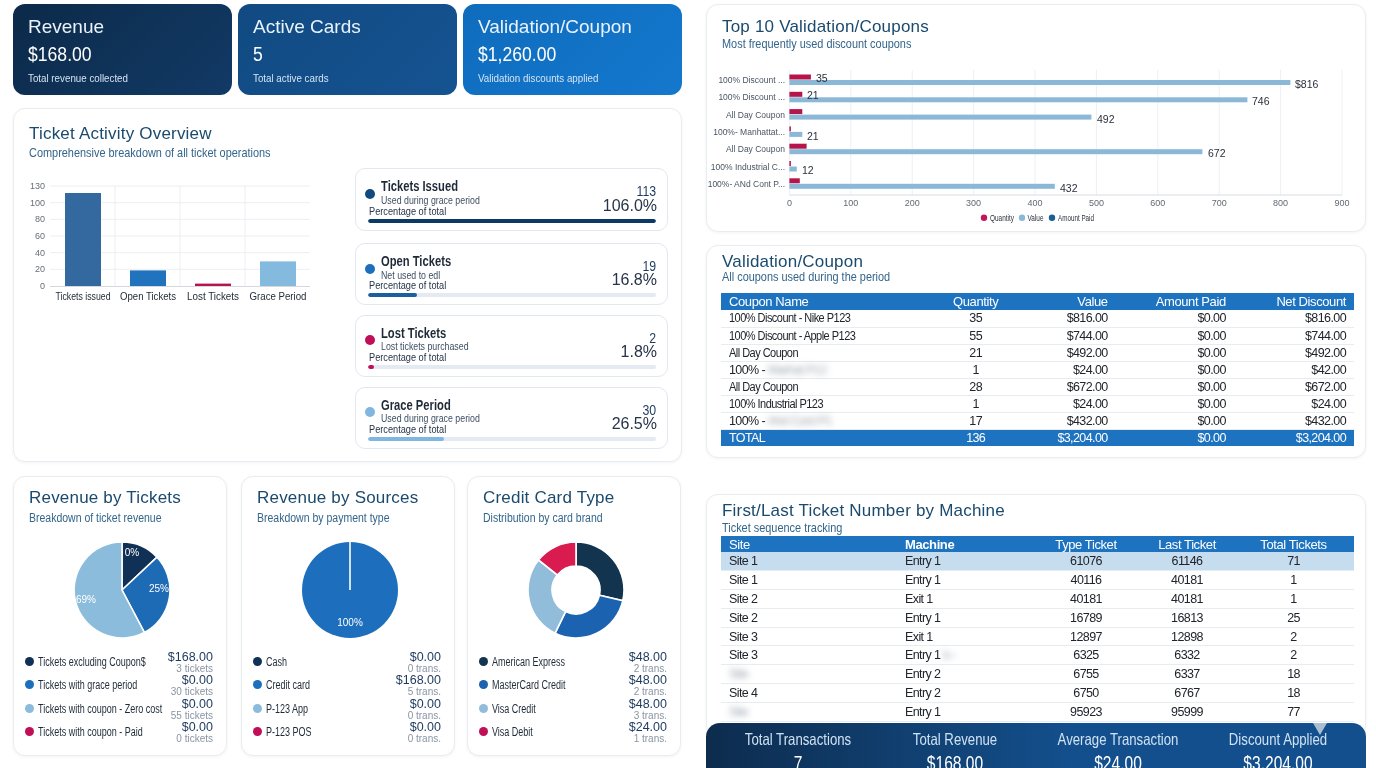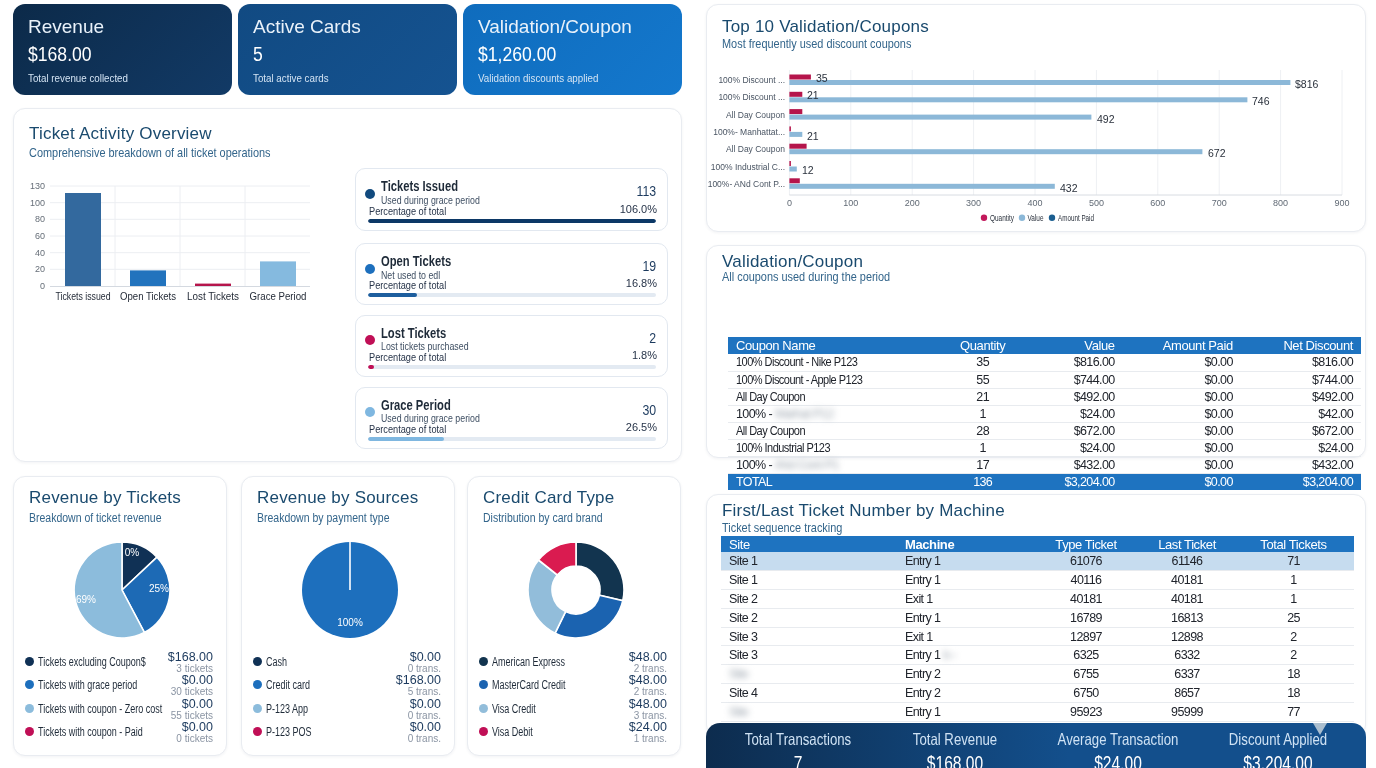--- a/index.html
+++ b/index.html
@@ -23,21 +23,21 @@
     border:1px solid #e2e8f0; border-radius:10px; background:#fff; }
   .mini .dot { position:absolute; left:9px; top:19.5px; width:10px; height:10px; border-radius:50%; }
   .mini .mt { position:absolute; left:25px; top:9px; font-size:14px; color:#1e2a38; font-weight:bold;
     transform:scaleX(.8); transform-origin:left top; white-space:nowrap; }
   .mini .ms { position:absolute; left:25px; top:24.5px; font-size:11px; color:#3f4f63;
     transform:scaleX(.8); transform-origin:left top; white-space:nowrap; }
   .mini .mv { position:absolute; right:11px; top:14px; font-size:14.5px; color:#1c3a5e;
     transform:scaleX(.85); transform-origin:right top; }
   .mini .pl { position:absolute; left:13px; bottom:13px; font-size:11.5px; color:#273449;
     transform:scaleX(.8); transform-origin:left bottom; white-space:nowrap; }
-  .mini .pr { position:absolute; right:10px; bottom:15px; font-size:11px; color:#273449; }
+  .mini .pr { position:absolute; right:10px; bottom:15px; font-size:16px; color:#273449; }
   .mini .track { position:absolute; left:12px; right:11px; bottom:7px; height:4px;
     border-radius:2px; background:#e3eaf2; overflow:hidden; }
   .mini .fill { height:100%; border-radius:2px; }
   
   .pcard { position:absolute; top:476px; width:214px; height:280px; }
   .pcard .ctitle { position:absolute; left:15px; top:11px; }
   .pcard .csub { position:absolute; left:15px; top:34px; font-size:12.5px; }
   .leg { position:absolute; left:11px; right:13px; }
   .legrow { position:relative; height:23.3px; }
   .legrow .d { position:absolute; left:0px; top:7px; width:9px; height:9px; border-radius:50%; }
@@ -356,21 +356,21 @@
         <text x="320.5" y="155.5" textLength="16" lengthAdjust="spacingAndGlyphs">Value</text>
       <circle cx="345" cy="152.7" r="3.2" fill="#1b5e90"></circle>
         <text x="351" y="155.5" textLength="36" lengthAdjust="spacingAndGlyphs">Amount Paid</text>
     </g>
   </svg>
 </div>
 
 <div class="card" style="left:706px; top:245px; width:660px; height:213px;">
   <div class="ctitle abs" style="left:15px; top:6px;">Validation/Coupon</div>
   <div class="csub abs" style="left:15px; top:23px;">All coupons used during the period</div>
-  <div class="abs" style="left:21px; top:47px; width:633px;margin-top:44px;">
+  <div class="abs" style="left:14px; top:47px; width:633px;">
     <table class="dt">
       <tbody>
           <tr>
             <th style="text-align:left; width:225px;">Coupon Name</th>
             <th style="width:58px;">Quantity</th>
             <th class="num" style="width:110px;">Value</th>
             <th class="num" style="width:119px;">Amount Paid</th>
             <th class="num" style="width:121px;">Net Discount</th>
           </tr>
       <tr>
@@ -493,21 +493,21 @@
             <td><span class="blur1">Site</span></td>
             <td>Entry 2</td>
             <td class="cen">6755</td>
             <td class="cen">6337</td>
             <td class="cen">18</td>
           </tr>
       <tr>
             <td>Site 4</td>
             <td>Entry 2</td>
             <td class="cen">6750</td>
-            <td class="cen">8657</td>
+            <td class="cen">6767</td>
             <td class="cen">18</td>
           </tr>
       <tr>
             <td><span class="blur1">Site</span></td>
             <td>Entry 1</td>
             <td class="cen">95923</td>
             <td class="cen">95999</td>
             <td class="cen">77</td>
           </tr>
     </tbody>

